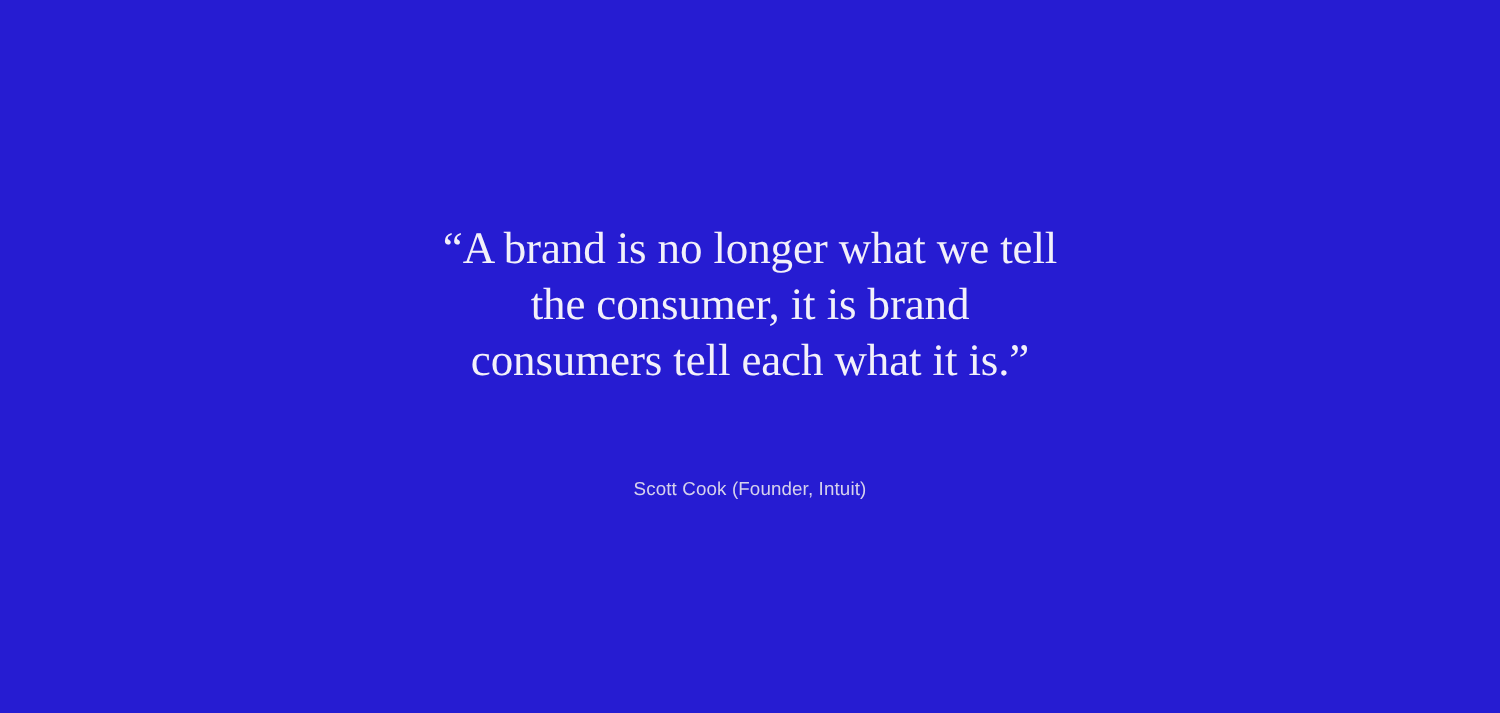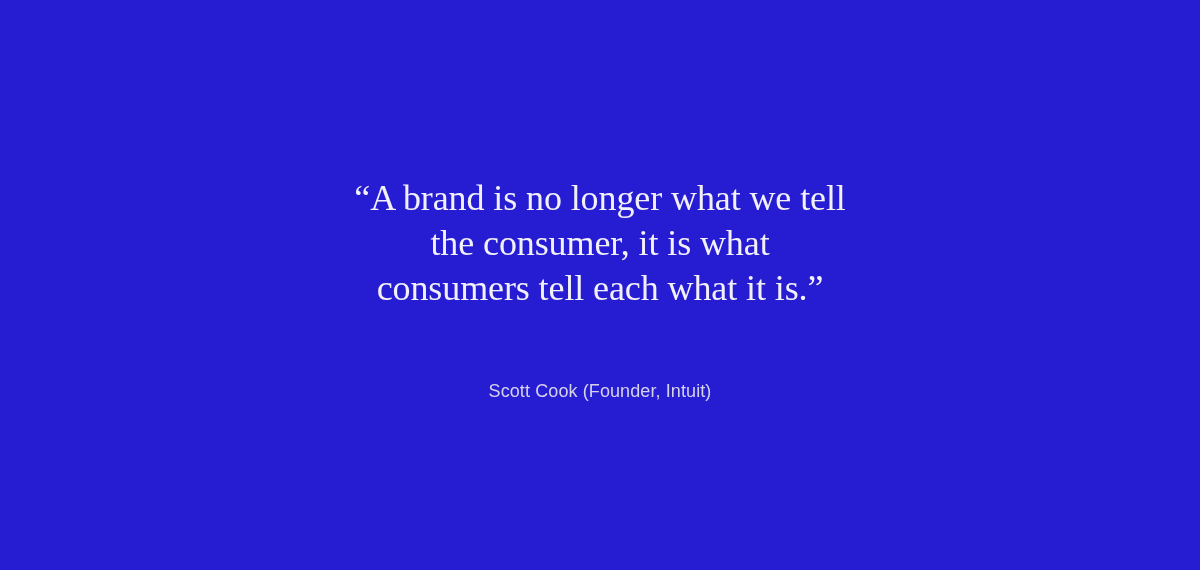--- a/index.html
+++ b/index.html
@@ -48,36 +48,36 @@
     position: absolute;
     top: 377px;
     left: 0;
     width: 1200px;
     text-align: center;
   }
 
   .attribution-text {
     display: inline-block;
     font-family: "Liberation Sans", sans-serif;
-    font-size: 18px;
+    font-size: 15px;
     line-height: 29px;
     font-weight: 400;
     color: #D6D2EC;
     letter-spacing: 0.1px;
     white-space: pre;
   }
 </style>
 </head>
 <body>
 
 <div class="quote-card">
 
   <div class="quote-block">
     <span class="quote-line">“A brand is no longer what we tell</span>
-    <span class="quote-line">the consumer, it is what</span>
+    <span class="quote-line">the consumer, it is brand</span>
     <span class="quote-line">consumers tell each what it is.”</span>
   </div>
 
   <div class="attribution">
     <span class="attribution-text">Scott Cook (Founder, Intuit)</span>
   </div>
 
 </div>
 
 </body></html>

